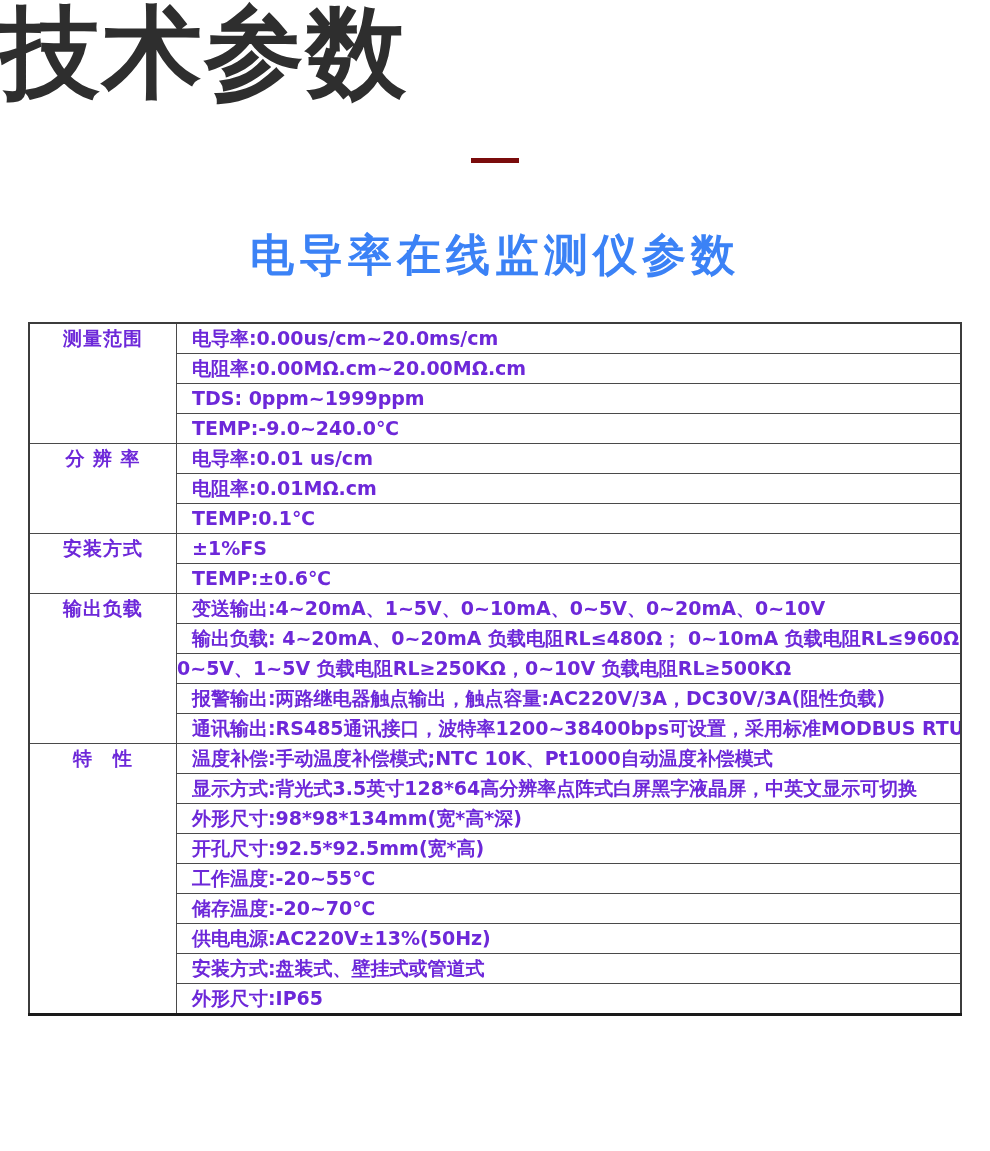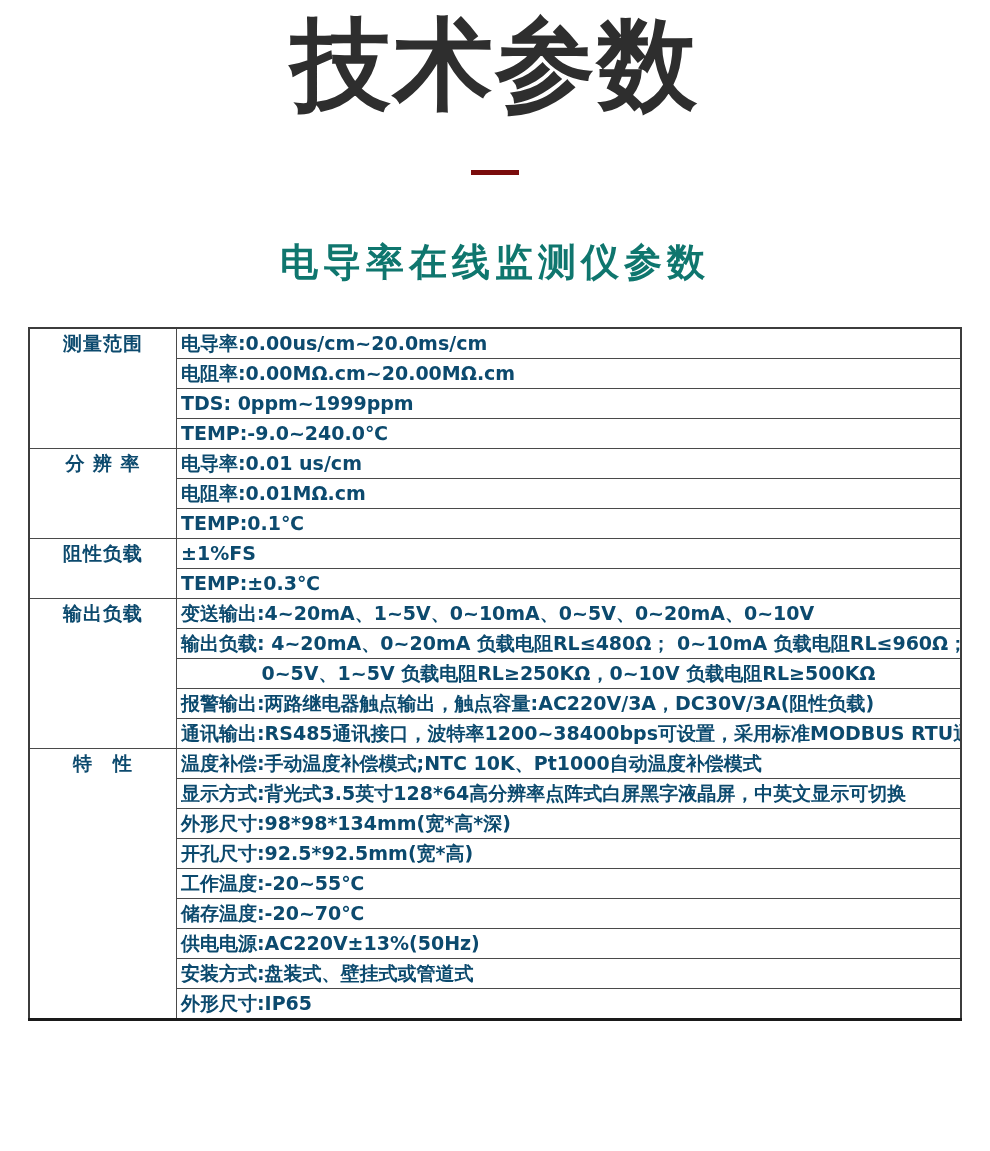--- a/index.html
+++ b/index.html
@@ -11,74 +11,73 @@
     overflow: hidden;
     font-family: "DejaVu Sans", "Liberation Sans", sans-serif;
   }
   .page {
     width: 990px;
     height: 1151px;
     background: #ffffff;
     position: relative;
   }
   .title {
-    margin: 12px;
-    text-align: center;
+    margin: 0;
     font-size: 100px;
     line-height: 1.06;
     font-weight: 900;
     color: #2e2e2e;
     letter-spacing: 2px;
   }
   .accent-divider {
     width: 48px;
     height: 5px;
     background: #7a0c0c;
     margin: 52px auto 0 auto;
   }
   .subtitle {
     margin: 64px 0 0 0;
     text-align: center;
-    font-size: 38px;
+    font-size: 44px;
     line-height: 1.25;
     font-weight: bold;
-    color: #0f766e;
+    color: #3b82f6;
     letter-spacing: 5px;
   }
   table.spec-table {
     border-collapse: collapse;
     table-layout: fixed;
     width: 934px;
     margin: 40px 0 0 28px;
     border: 2px solid #3c3c3c;
     border-bottom: 3px solid #1a1a1a;
   }
   .spec-table td {
     border: 1px solid #4a4a4a;
     height: 29px;
     line-height: 29px;
     font-size: 19px;
     font-weight: bold;
-    color: #0c4a6e;
+    color: #6d28d9;
     white-space: nowrap;
     overflow: hidden;
     padding: 0;
   }
   .spec-table td.group-label {
     width: 146px;
     text-align: center;
     vertical-align: top;
     letter-spacing: 1px;
   }
   .spec-table td.spec-value {
-    padding-left: 4px;
+    padding-left: 15px;
   }
   .spec-table td.spec-value.center {
     padding-left: 0;
-    text-align: center;
+    text-align: left;
   }
 </style>
 </head>
 <body>
 
 <div class="page">
 
   <h1 class="title">技术参数</h1>
 
   <div class="accent-divider"></div>
@@ -107,25 +106,25 @@
         <td class="spec-value">电导率:0.01 us/cm</td>
       </tr>
       <tr>
         <td class="spec-value">电阻率:0.01MΩ.cm</td>
       </tr>
       <tr>
         <td class="spec-value">TEMP:0.1℃</td>
       </tr>
 
       <tr>
-        <td class="group-label" rowspan="2">阻性负载</td>
+        <td class="group-label" rowspan="2">安装方式</td>
         <td class="spec-value">±1%FS</td>
       </tr>
       <tr>
-        <td class="spec-value">TEMP:±0.3℃</td>
+        <td class="spec-value">TEMP:±0.6℃</td>
       </tr>
 
       <tr>
         <td class="group-label" rowspan="5">输出负载</td>
         <td class="spec-value">变送输出:4~20mA、1~5V、0~10mA、0~5V、0~20mA、0~10V</td>
       </tr>
       <tr>
         <td class="spec-value">输出负载: 4~20mA、0~20mA 负载电阻RL≤480Ω； 0~10mA 负载电阻RL≤960Ω；</td>
       </tr>
       <tr>

